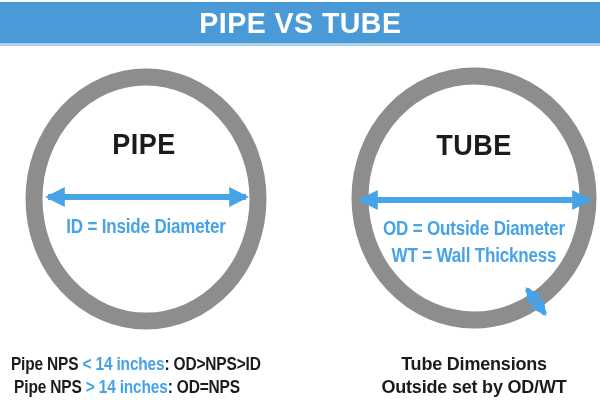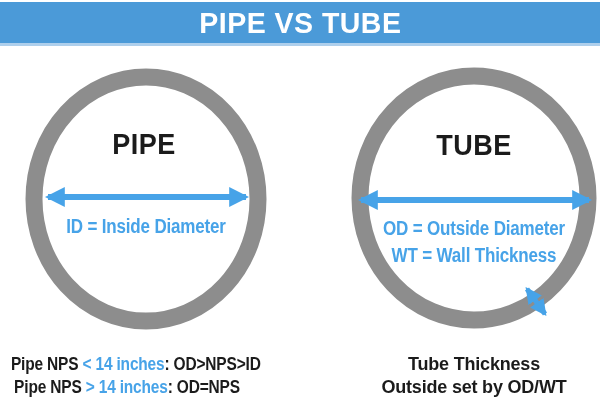--- a/index.html
+++ b/index.html
@@ -87,16 +87,16 @@
   <div class="lbl blue-dim" style="left:354px;top:217px;width:240px;">OD = Outside Diameter</div>
   <div class="lbl blue-dim" style="left:354px;top:244px;width:240px;">WT = Wall Thickness</div>
 
   <div class="lbl note note-squeeze" style="left:-8px;top:353px;width:270px;">
     <span>Pipe NPS </span><span class="hl">&lt; 14 inches</span><span>: OD&gt;NPS&gt;ID</span>
   </div>
   <div class="lbl note note-squeeze" style="left:-8px;top:376px;width:270px;">
     <span>Pipe NPS </span><span class="hl">&gt; 14 inches</span><span>: OD=NPS</span>
   </div>
 
-  <div class="lbl note" style="left:354px;top:353px;width:240px;">Tube Thickness</div>
+  <div class="lbl note" style="left:354px;top:353px;width:240px;">Tube Dimensions</div>
   <div class="lbl note" style="left:354px;top:376px;width:240px;">Outside set by OD/WT</div>
 
 </div>
 
 </body></html>

